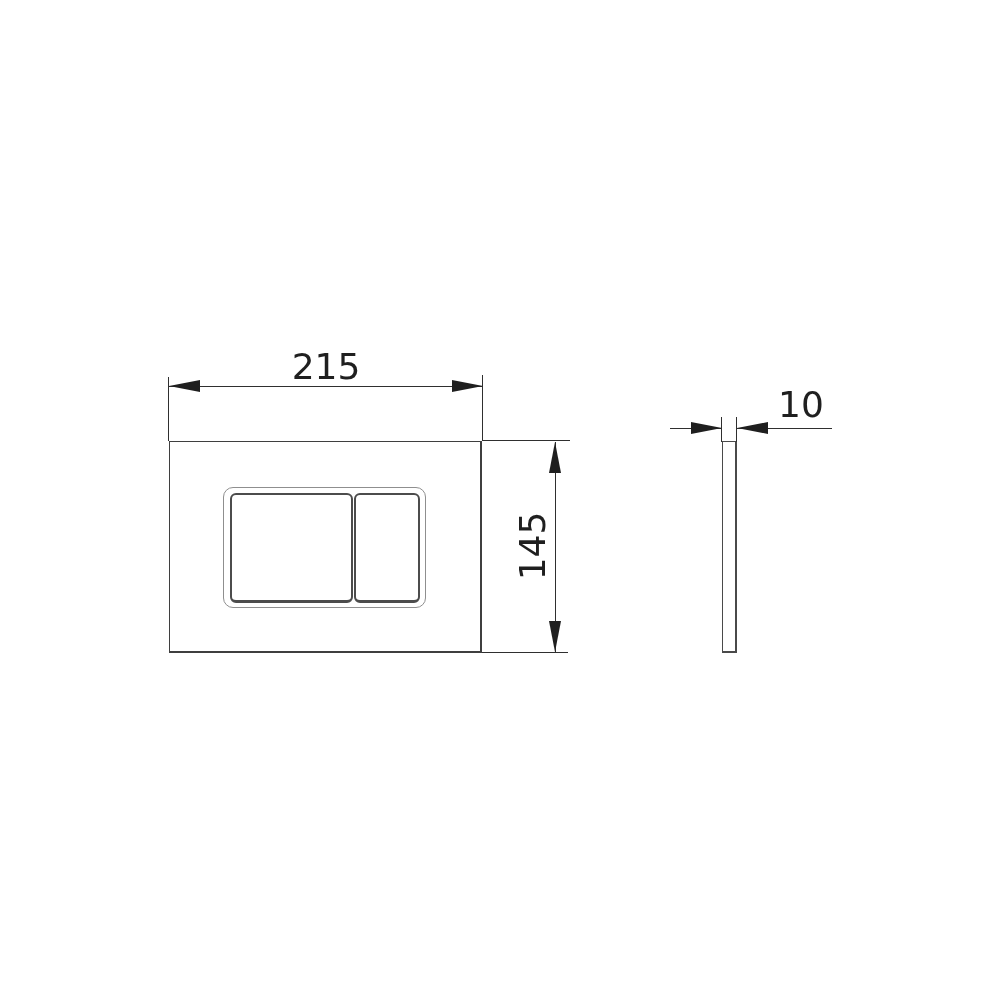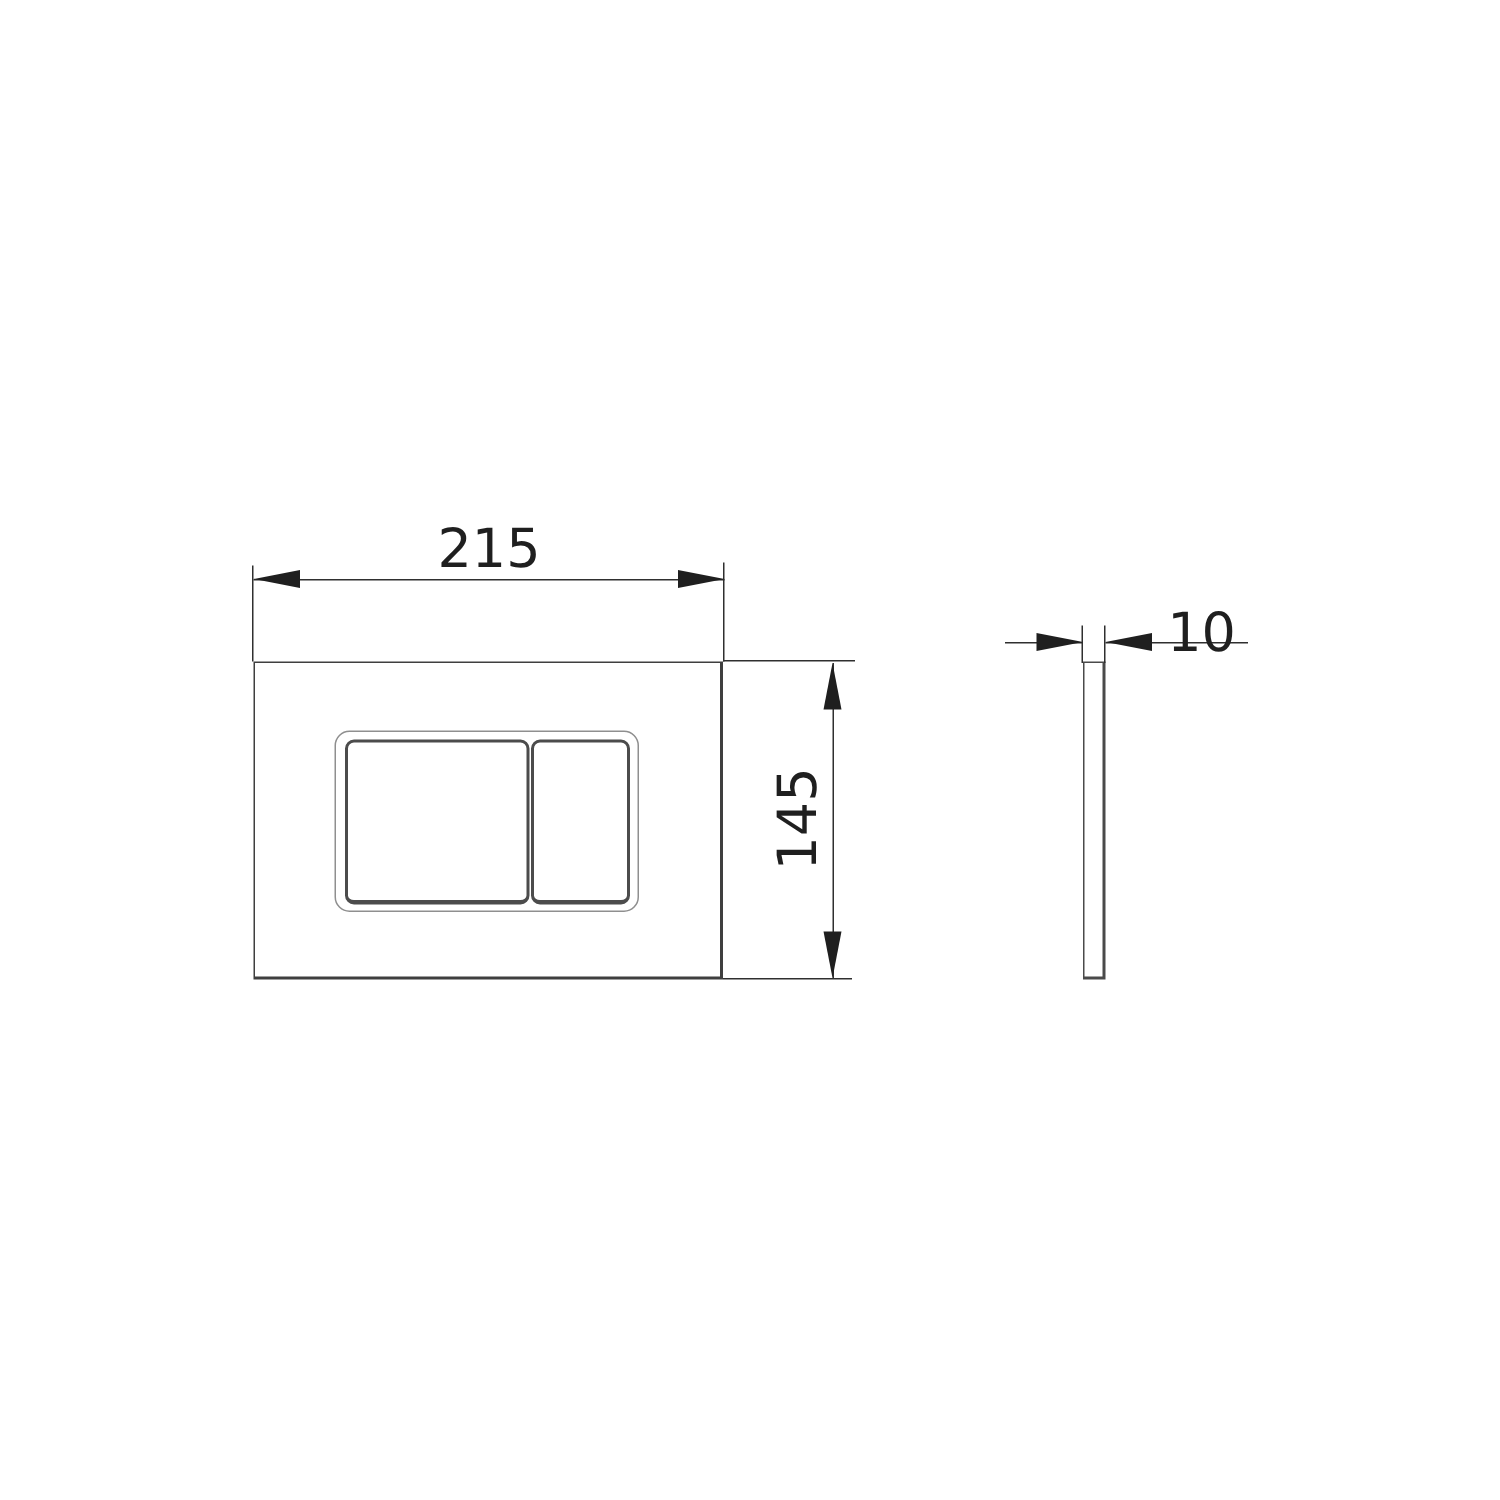--- a/index.html
+++ b/index.html
@@ -136,21 +136,20 @@
     left: 326px; top: 349px;
     transform: translateX(-50%);
   }
   .label-height {
     left: 533px; top: 546px;
     transform: translate(-50%, -50%) rotate(-90deg);
   }
   .label-thickness {
     left: 801px; top: 387px;
     transform: translateX(-50%);
-    margin-top: 18px;
   }
 </style>
 </head>
 <body>
 
 <div class="canvas">
 
   <div class="plate"></div>
   <div class="btn-ring"></div>
   <div class="btn-large"></div>

